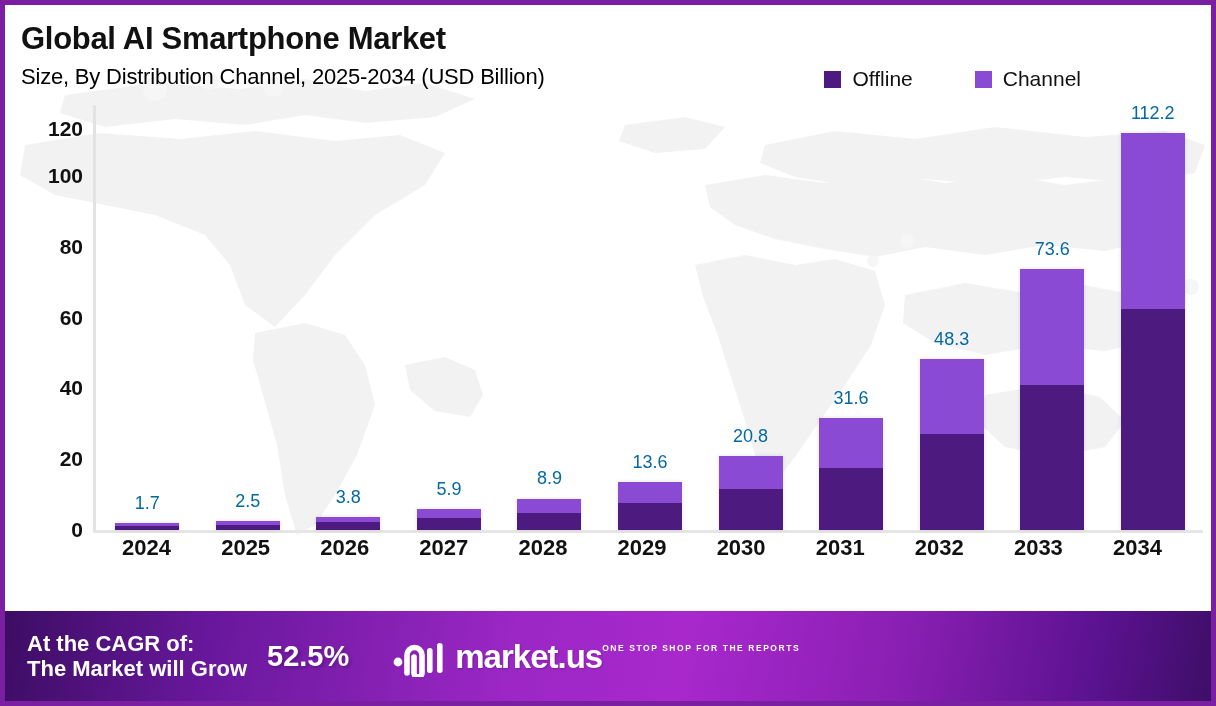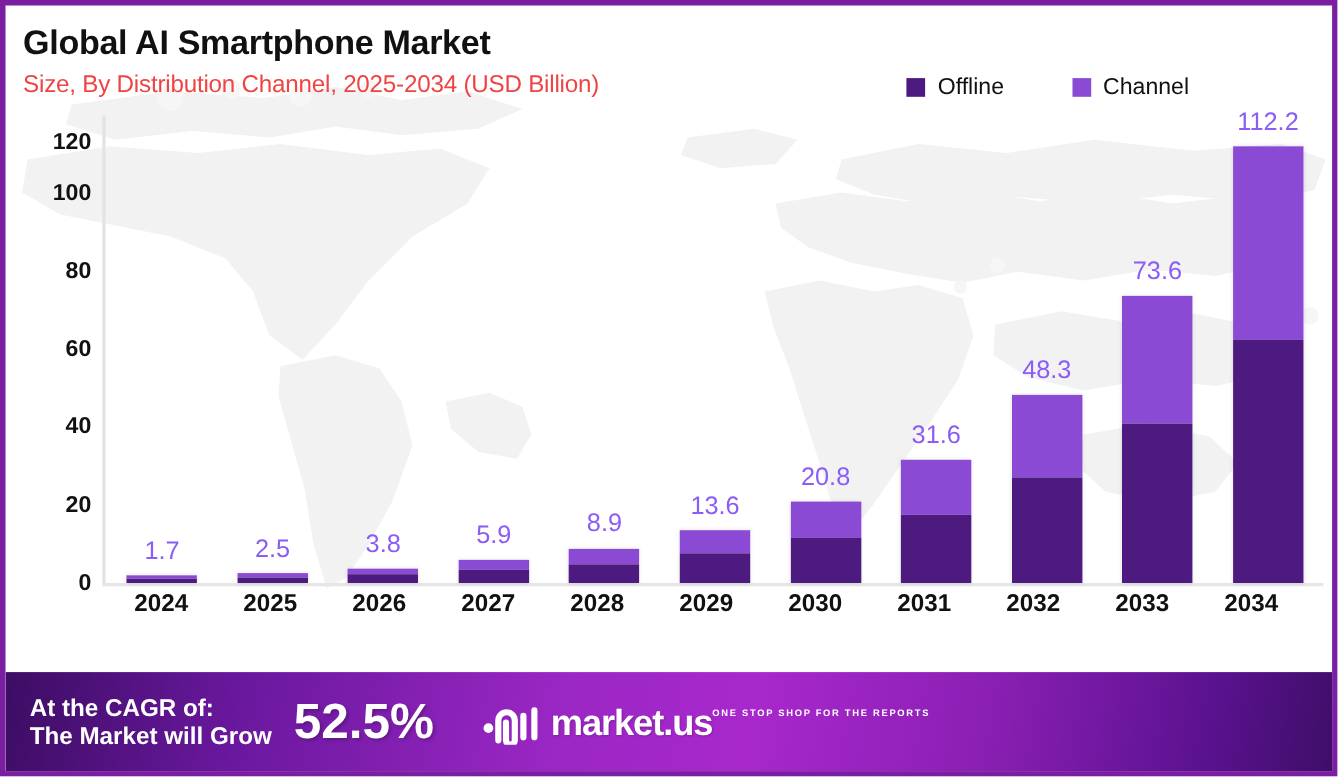--- a/index.html
+++ b/index.html
@@ -28,21 +28,21 @@
 
   
   .header { position:absolute; left:0; top:0; width:1206px; z-index:5; }
   .title {
     position:absolute; left:16px; top:16px;
     font-size:31px; font-weight:bold; color:#111111;
     letter-spacing:-0.3px; white-space:nowrap;
   }
   .subtitle {
     position:absolute; left:16px; top:59px;
-    font-size:22px; font-weight:400; color:#ef4444;
+    font-size:22px; font-weight:400; color:#000000;
     letter-spacing:-0.2px; white-space:nowrap;
   }
   
   .legend {
     position:absolute; right:130px; top:62px;
     display:flex; align-items:center; gap:62px; z-index:6;
   }
   .legend-item { display:flex; align-items:center; gap:11px; }
   .legend-swatch { width:17px; height:17px; display:block; }
   .legend-label { font-size:21px; color:#111; white-space:nowrap; }
@@ -81,21 +81,21 @@
   }
   .bar-stack {
     position:relative; width:64px;
     display:flex; flex-direction:column; justify-content:flex-end;
     box-shadow:0 0 4px rgba(0,0,0,0.13);
   }
   .seg-online  { background:#8a4ad4; width:100%; }
   .seg-offline { background:#4d1a80; width:100%; }
   .bar-value {
     position:absolute; left:50%; transform:translateX(-50%);
-    font-size:23px; color:#8b5cf6; white-space:nowrap;
+    font-size:18px; color:#0369a1; white-space:nowrap;
   }
   .x-labels {
     position:absolute; left:92px; top:430px; right:24px; height:40px;
     display:flex; justify-content:space-around;
   }
   .x-label {
     flex:1 1 0; text-align:center;
     font-size:22px; font-weight:bold; color:#111;
   }
 
@@ -104,21 +104,21 @@
     position:absolute; left:0; bottom:0; width:1206px; height:90px;
     background:linear-gradient(100deg,#3c0d63 0%, #6a189e 18%, #9b27c4 42%, #a828cc 56%, #8a1fb3 74%, #5b1290 90%, #3e0e68 100%);
     display:flex; align-items:center; z-index:8;
   }
   .banner-block { display:flex; align-items:center; }
   .banner-text {
     color:#ffffff; font-size:22px; font-weight:bold; line-height:1.14;
     white-space:nowrap;
   }
   .banner-big {
-    color:#ffffff; font-size:45px; font-weight:bold;
+    color:#ffffff; font-size:29px; font-weight:bold;
     text-shadow:2px 2px 3px rgba(0,0,0,0.22);
     white-space:nowrap;
   }
   .b1 { margin-left:22px; }
   .b1 .banner-big { margin-left:20px; }
   .b2 { margin-left:34px; }
   .b2 .banner-big { margin-left:22px; }
 
   
   .logo { display:flex; align-items:center; margin-left:44px; }

